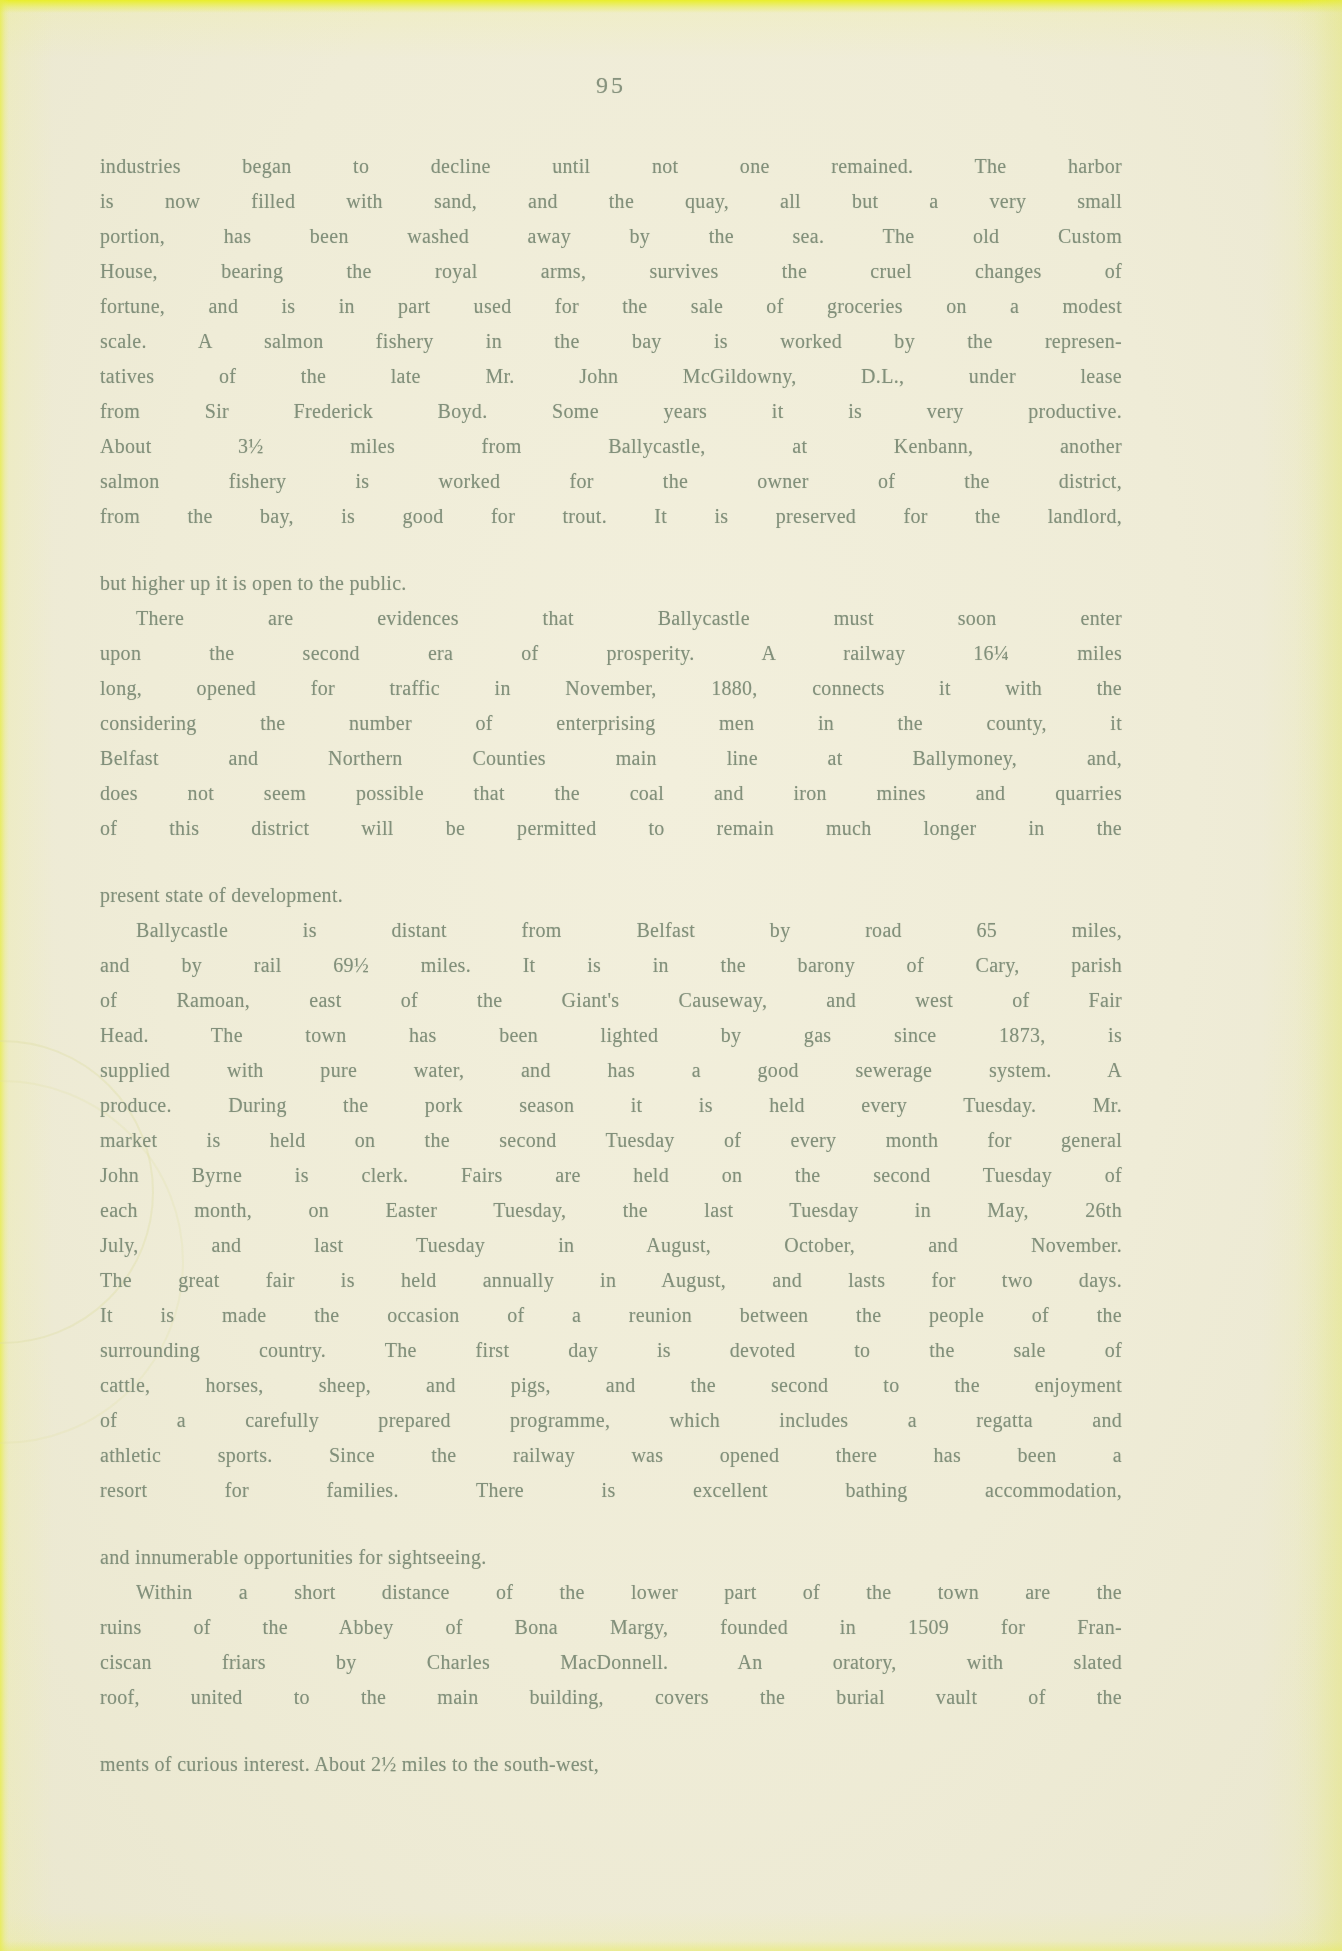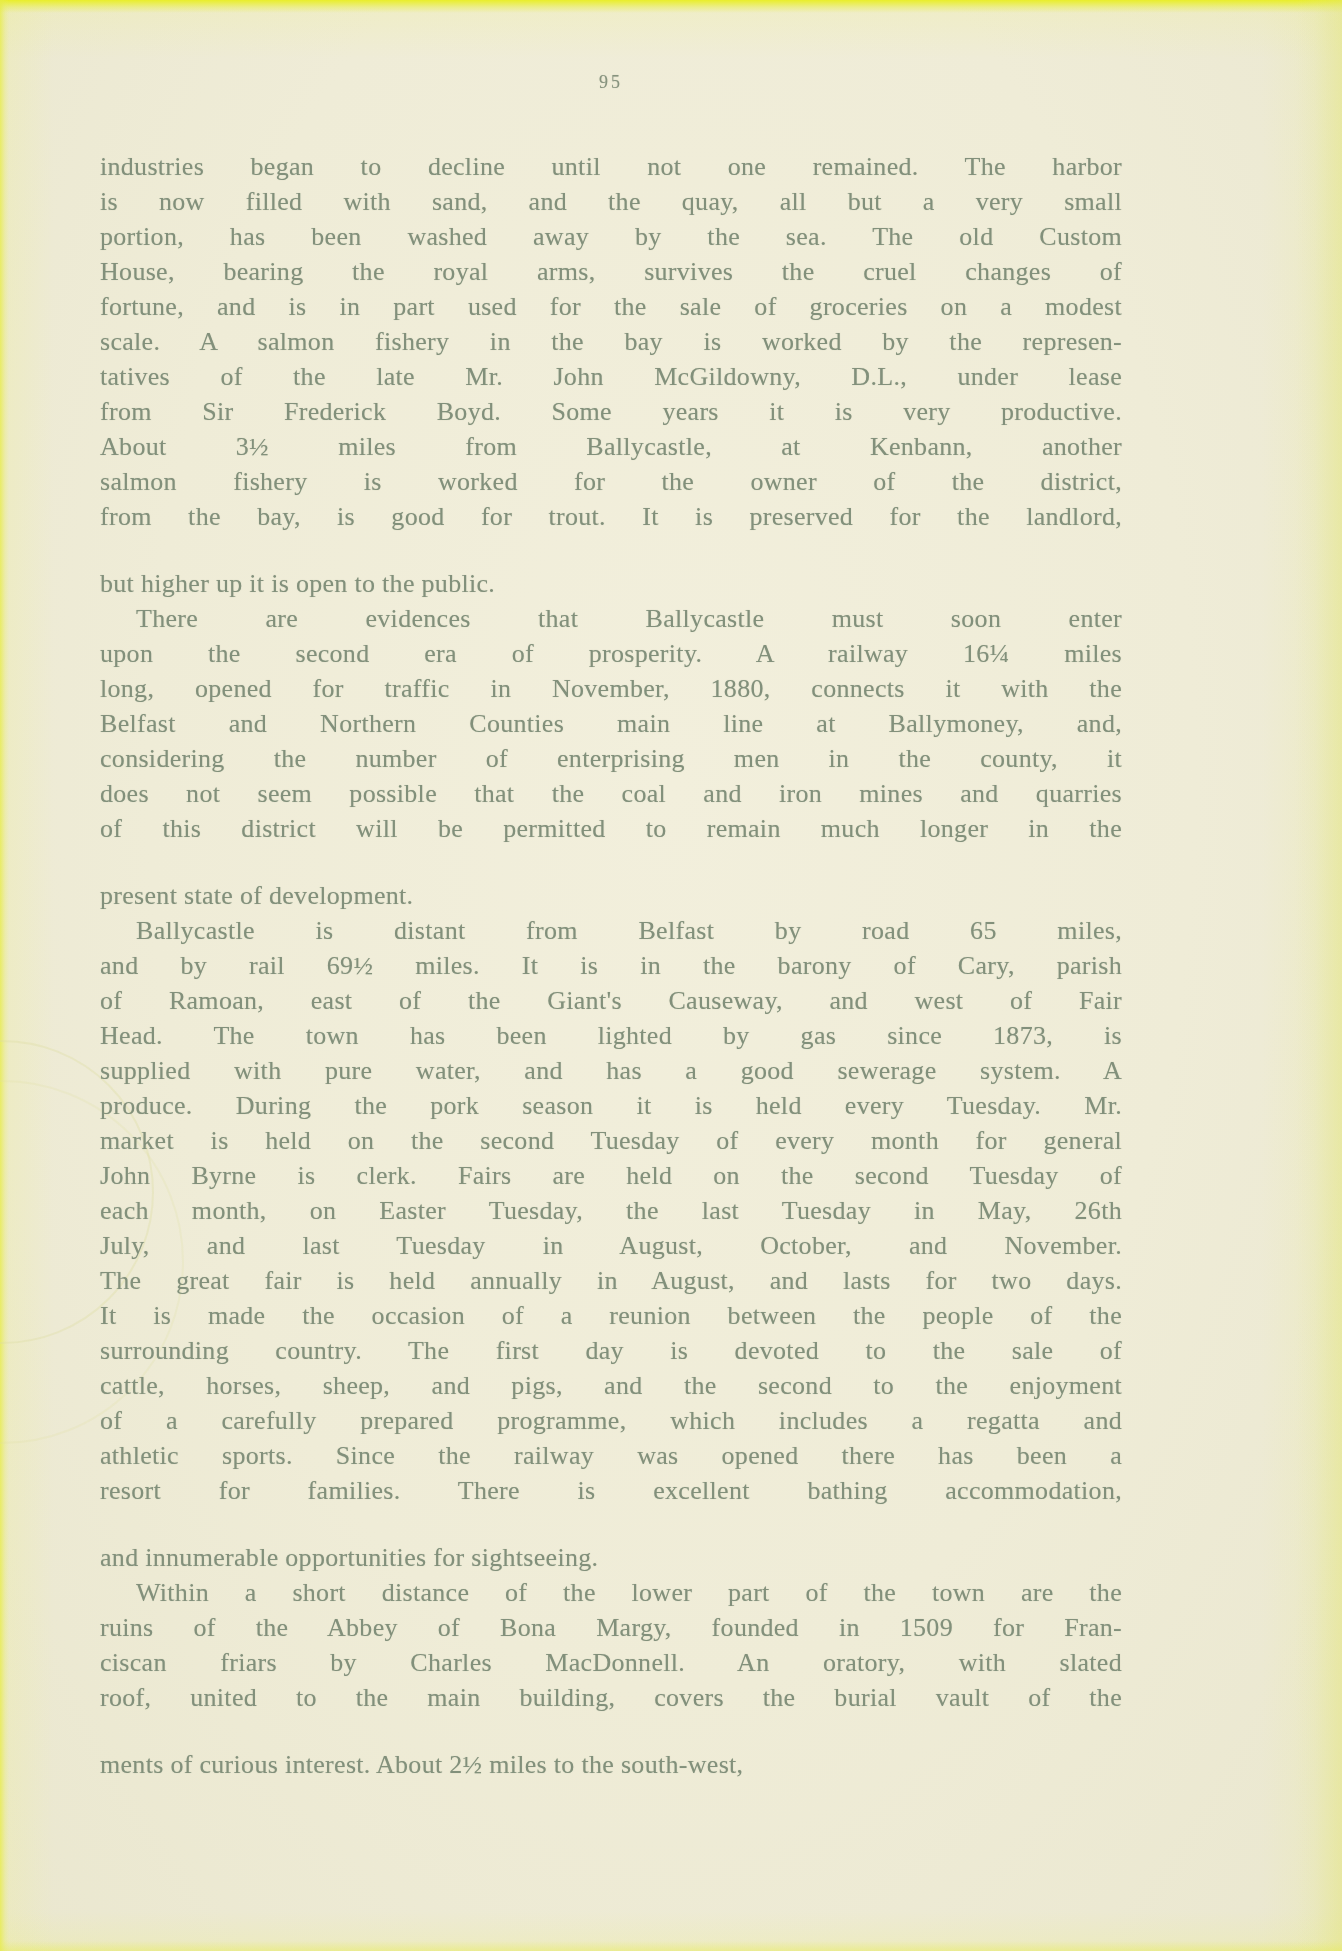--- a/index.html
+++ b/index.html
@@ -50,31 +50,31 @@
   }
   .arc-1 { left: -150px; top: 1040px; width: 300px; height: 300px; }
   .arc-2 { left: -180px; top: 1080px; width: 360px; height: 360px; border-color: rgba(222,222,160,0.22); }
 
   .page-number {
     position: absolute;
     top: 72px;
     left: 100px;
     width: 1022px;
     text-align: center;
-    font-size: 18px;
+    font-size: 24px;
     letter-spacing: 3px;
     color: #87937e;
     text-shadow: 0 0 1px rgba(135,147,126,0.45);
   }
   .text-body {
     position: absolute;
     top: 149px;
     left: 100px;
     width: 1022px;
-    font-size: 26px;
+    font-size: 20px;
     line-height: 35px;
     color: #82907b;
     letter-spacing: 0.3px;
     text-shadow: 0 0 1px rgba(130,144,123,0.40);
   }
   .para { margin: 0; }
   .line {
     text-align: justify;
     text-align-last: justify;
     white-space: normal;
@@ -107,22 +107,22 @@
         <div class="line">from Sir Frederick Boyd.  Some years it is very productive.</div>
         <div class="line">About 3½ miles from Ballycastle, at Kenbann, another</div>
         <div class="line">salmon fishery is worked for the owner of the district,</div>
         <div class="line">from the bay, is good for trout.  It is preserved for the landlord,</div>
         <div class="line last">but higher up it is open to the public.</div>
       </div>
       <div class="para">
         <div class="line indent">There are evidences that Ballycastle must soon enter</div>
         <div class="line">upon the second era of prosperity.  A railway 16¼ miles</div>
         <div class="line">long, opened for traffic in November, 1880, connects it with the</div>
+        <div class="line">considering the number of enterprising men in the county, it</div>
         <div class="line">Belfast and Northern Counties main line at Ballymoney, and,</div>
-        <div class="line">considering the number of enterprising men in the county, it</div>
         <div class="line">does not seem possible that the coal and iron mines and quarries</div>
         <div class="line">of this district will be permitted to remain much longer in the</div>
         <div class="line last">present state of development.</div>
       </div>
       <div class="para">
         <div class="line indent">Ballycastle is distant from Belfast by road 65 miles,</div>
         <div class="line">and by rail 69½ miles.  It is in the barony of Cary, parish</div>
         <div class="line">of Ramoan, east of the Giant's Causeway, and west of Fair</div>
         <div class="line">Head.  The town has been lighted by gas since 1873, is</div>
         <div class="line">supplied with pure water, and has a good sewerage system.  A</div>

